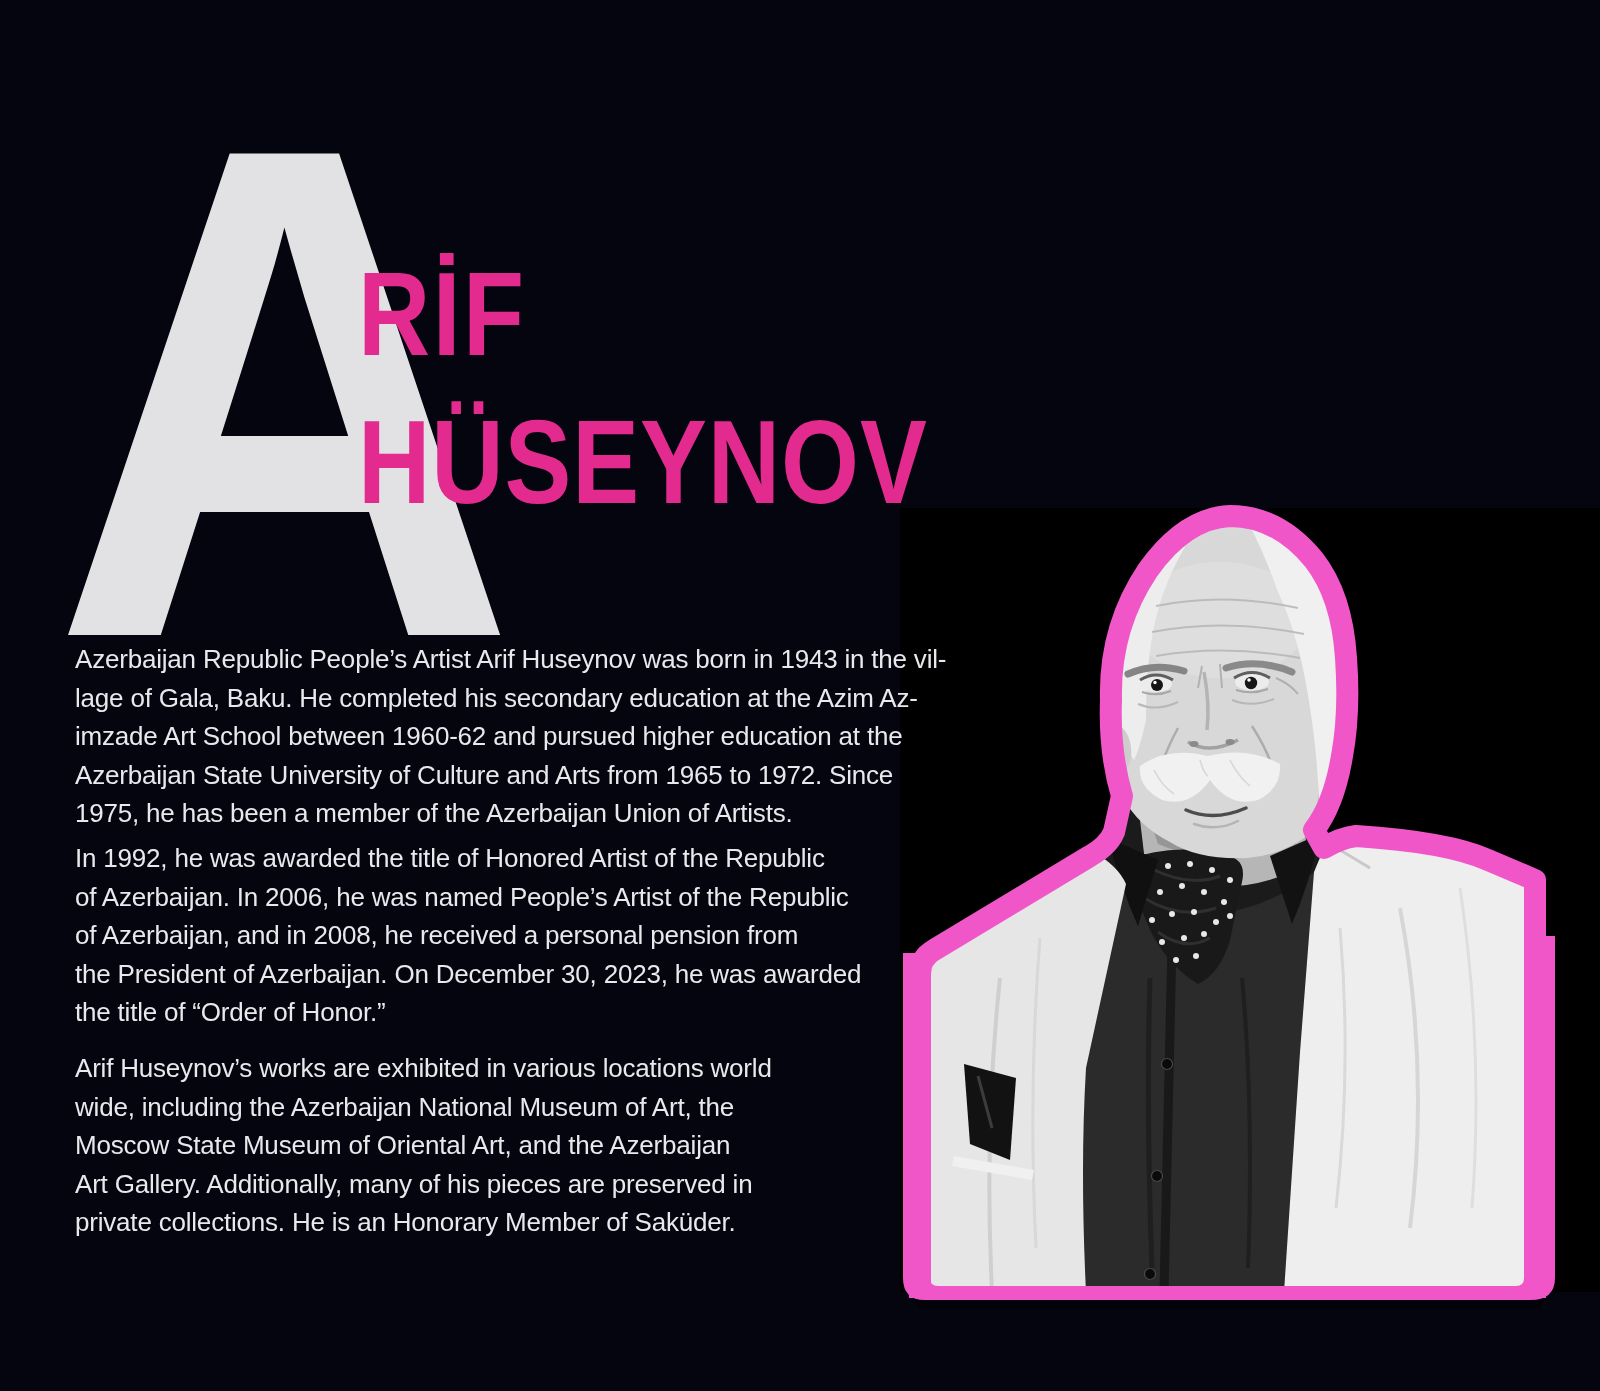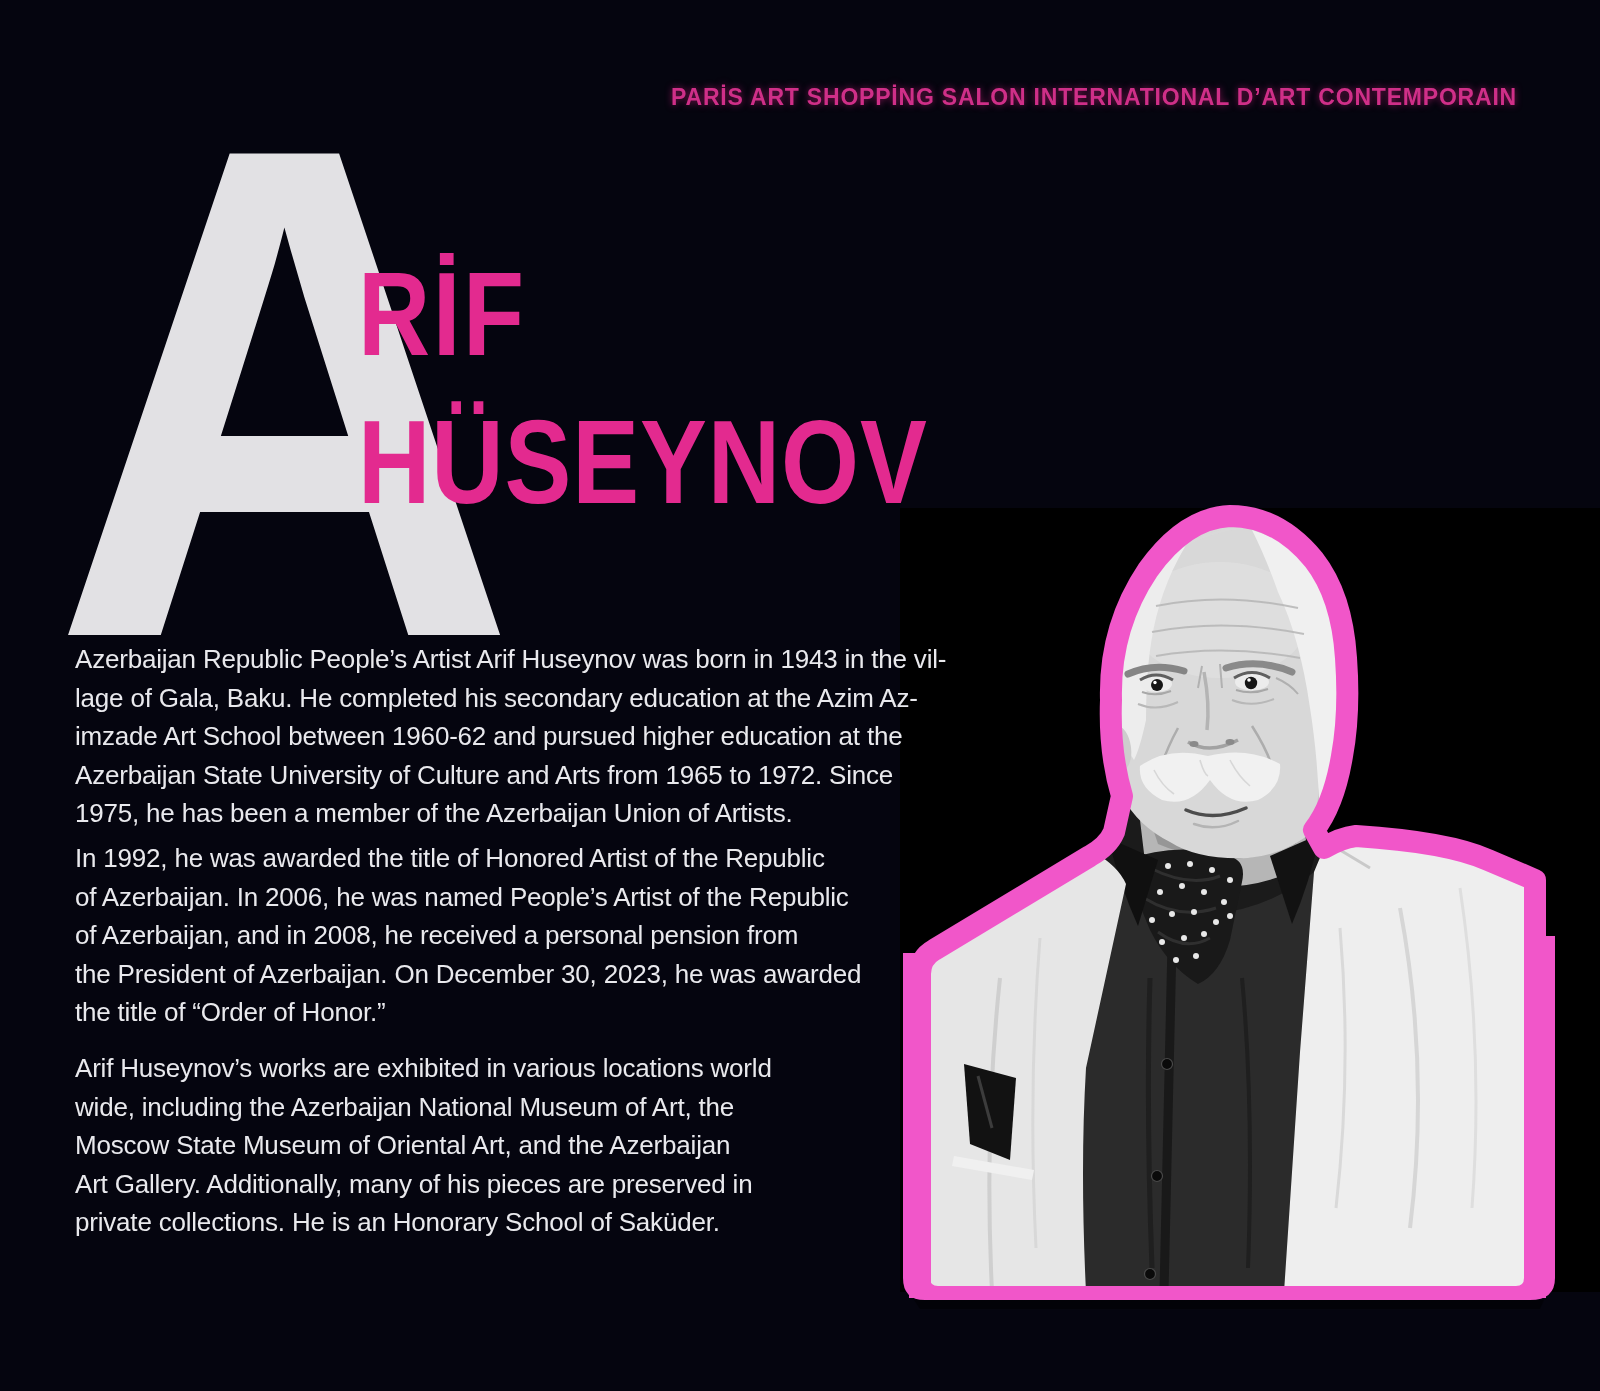--- a/index.html
+++ b/index.html
@@ -34,21 +34,20 @@
     position:absolute; left:900px; top:508px; width:700px; height:784px;
     background:#000000;
   }
   .portrait-box svg { display:block; width:700px; height:784px; overflow:visible; }
 </style>
 </head>
 <body>
 
 <div class="poster">
 
-  <div class="salon-header">PARİS ART SHOPPİNG SALON INTERNATIONAL D’ART CONTEMPORAIN</div>
 
   <div class="big-initial">A</div>
   <div class="name-line name-rif">RİF</div>
   <div class="name-line name-surname">HÜSEYNOV</div>
 
   <div class="portrait-box">
     <svg viewBox="0 0 700 784" aria-hidden="true">
       <defs>
         <clipPath id="figclip">
           <path d="M 20,784 L 20,466 Q 20,450 34,442 L 190,348 Q 208,338 214,324 L 222,288 Q 209,244 211,192 Q 209,120 248,62 Q 285,10 330,8 Q 378,8 414,52 Q 442,88 446,150 Q 450,205 442,248 Q 434,296 414,322 L 424,340 Q 440,330 456,328 Q 548,334 588,352 L 635,372 L 635,784 Z"></path>
@@ -196,15 +195,15 @@
 1975, he has been a member of the Azerbaijan Union of Artists.</div>
   <div class="bio-paragraph bio-p2">In 1992, he was awarded the title of Honored Artist of the Republic
 of Azerbaijan. In 2006, he was named People’s Artist of the Republic
 of Azerbaijan, and in 2008, he received a personal pension from
 the President of Azerbaijan. On December 30, 2023, he was awarded
 the title of “Order of Honor.”</div>
   <div class="bio-paragraph bio-p3">Arif Huseynov’s works are exhibited in various locations world
 wide, including the Azerbaijan National Museum of Art, the
 Moscow State Museum of Oriental Art, and the Azerbaijan
 Art Gallery. Additionally, many of his pieces are preserved in
-private collections. He is an Honorary School of Saküder.</div>
+private collections. He is an Honorary Member of Saküder.</div>
 
 </div>
 
 </body></html>

